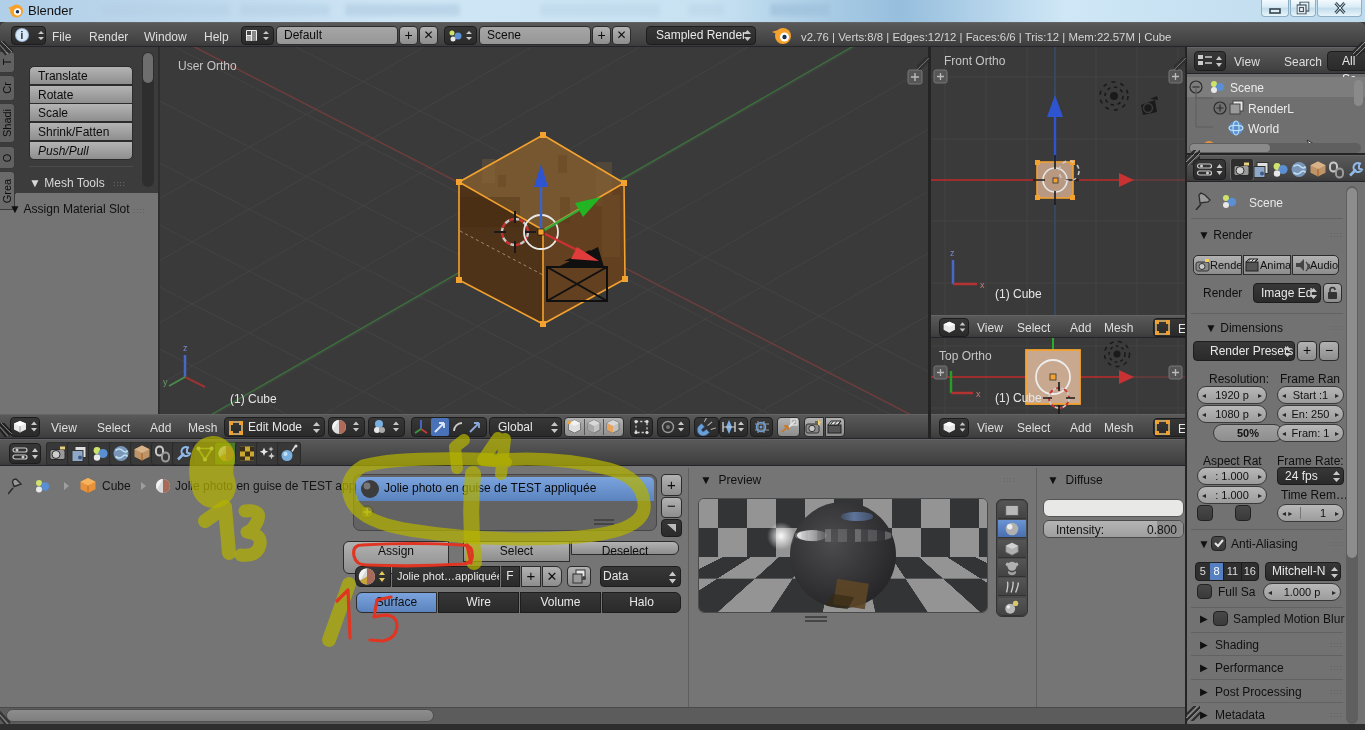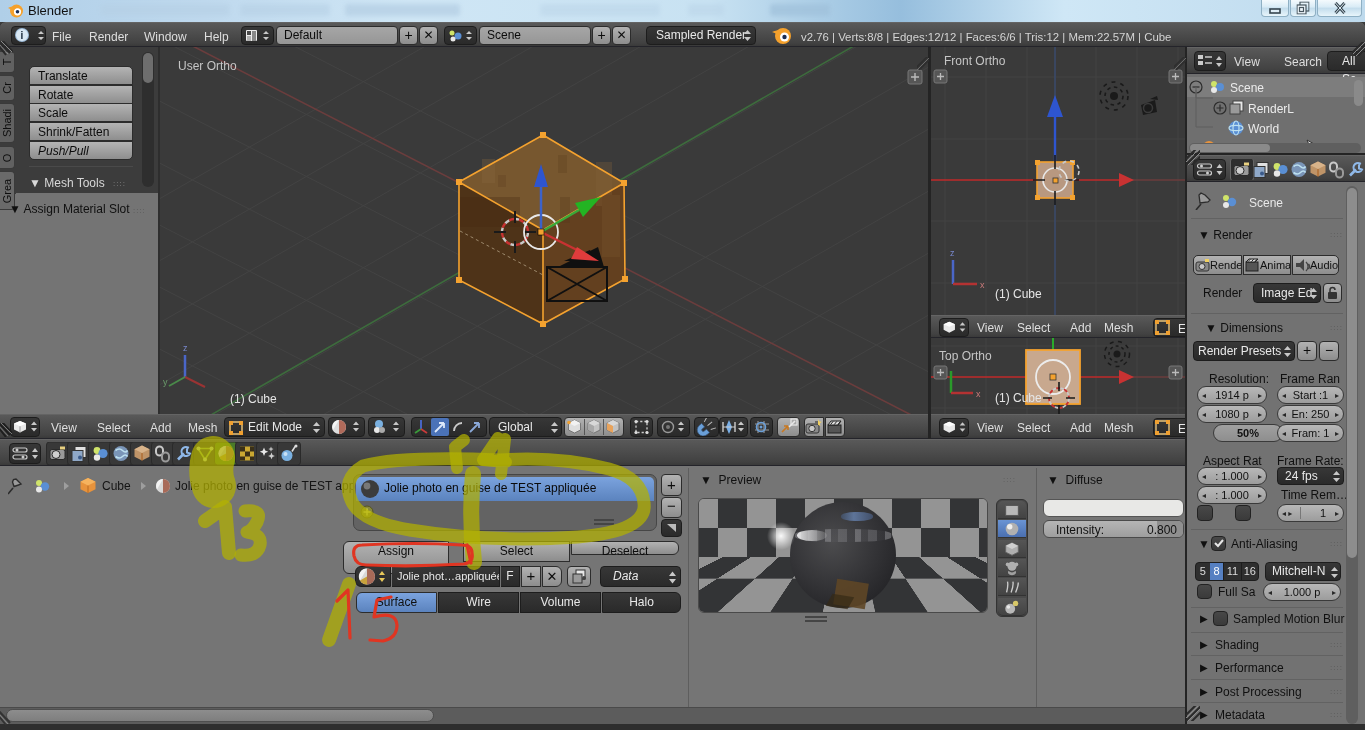--- a/index.html
+++ b/index.html
@@ -685,21 +685,21 @@
     <div class="btn" style="left:521px;top:100px;width:20px;height:21px;border-radius:0;font-size:15px;line-height:18px;">+</div>
     <div class="btn" style="left:542px;top:100px;width:20px;height:21px;border-radius:0 6px 6px 0;font-size:13px;line-height:19px;">✕</div>
     <div class="btn" style="left:567px;top:100px;width:24px;height:21px;">
       <svg width="22" height="19" viewBox="0 0 22 19">
         <rect x="8" y="3" width="9" height="9" fill="#e8e8e8" stroke="#333"></rect>
         <rect x="5" y="7" width="9" height="9" fill="#9a9a9a" stroke="#333"></rect>
         <circle cx="16" cy="11" r="2" fill="#444"></circle>
       </svg>
     </div>
     <div class="dark" style="left:600px;top:100px;width:81px;height:21px;">
-      <span style="margin-left:12px;line-height:19px;display:inline-block;font-style:italic;">Data</span>
+      <span style="margin-left:2px;line-height:19px;display:inline-block;">Data</span>
       <svg style="position:absolute;right:3px;top:3px;" width="9" height="14" viewBox="0 0 9 14">
         <path d="M1 6 l3.5 -4.5 l3.5 4.5 z M1 9 l3.5 4.5 l3.5 -4.5 z" fill="#c8c8c8"></path>
         </svg>
     </div>
 
     <div class="abs" style="left:356px;top:126px;width:81px;height:21px;background:linear-gradient(180deg,#7ba3de,#5b83be);border:1px solid #2c2c2c;border-radius:6px 0 0 6px;color:#101010;font-size:12px;text-align:center;line-height:19px;">Surface</div>
     <div class="dark" style="left:438px;top:126px;width:81px;height:21px;border-radius:0;text-align:center;line-height:19px;">Wire</div>
     <div class="dark" style="left:520px;top:126px;width:81px;height:21px;border-radius:0;text-align:center;line-height:19px;">Volume</div>
     <div class="dark" style="left:602px;top:126px;width:79px;height:21px;border-radius:0 6px 6px 0;text-align:center;line-height:19px;">Halo</div>
 
@@ -906,30 +906,30 @@
       </div>
       <div class="btn" style="left:136px;top:101px;width:19px;height:20px;">
         <svg width="17" height="18" viewBox="0 0 17 18">
             <rect x="4" y="8" width="9" height="7" rx="1" fill="#333"></rect>
             <path d="M6 8 v-2 a2.5 2.5 0 0 1 5 0" fill="none" stroke="#333" stroke-width="1.5"></path>
           </svg></div>
       <div class="abs" style="left:4px;top:131px;width:152px;height:1px;background:#626262;"></div>
       <span class="lbl" style="left:18px;top:139px;">▼ Dimensions</span>
       <span class="dots" style="left:143px;top:141px;">::::</span>
       <div class="dark" style="left:6px;top:159px;width:102px;height:20px;">
-        <span style="margin-left:4px;line-height:18px;display:inline-block;">Render Presets</span>
+        <span style="margin-left:16px;line-height:18px;display:inline-block;">Render Presets</span>
         <svg style="position:absolute;right:2px;top:3px;" width="9" height="13" viewBox="0 0 9 13">
             <path d="M1 5 l3.5 -4 l3.5 4 z M1 8 l3.5 4 l3.5 -4 z" fill="#c8c8c8"></path>
           </svg>
       </div>
       <div class="btn" style="left:110px;top:159px;width:20px;height:20px;font-size:14px;line-height:17px;">+</div>
       <div class="btn" style="left:132px;top:159px;width:20px;height:20px;font-size:14px;line-height:16px;">−</div>
       <span class="lbl" style="left:22px;top:190px;">Resolution:</span>
       <span class="lbl" style="left:93px;top:190px;">Frame Ran</span>
-      <div class="rnum" style="left:10px;top:204px;width:70px;">◂<span>1914 p</span>▸</div>
+      <div class="rnum" style="left:10px;top:204px;width:70px;">◂<span>1920 p</span>▸</div>
       <div class="rnum" style="left:10px;top:223px;width:70px;">◂<span>1080 p</span>▸</div>
       <div class="rnum" style="left:26px;top:242px;width:70px;background:linear-gradient(180deg,#a0a0a0,#8e8e8e);font-weight:bold;">
           <span>50%</span>
         </div>
       <div class="rnum" style="left:90px;top:204px;width:67px;">◂<span>Start :1</span>▸</div>
       <div class="rnum" style="left:90px;top:223px;width:67px;">◂<span>En: 250</span>▸</div>
       <div class="rnum" style="left:90px;top:242px;width:67px;">◂<span>Fram: 1</span>▸</div>
       <span class="lbl" style="left:16px;top:272px;">Aspect Rat</span>
       <span class="lbl" style="left:90px;top:272px;">Frame Rate:</span>
       <div class="rnum" style="left:10px;top:285px;width:70px;">◂<span>: 1.000</span>▸</div>

